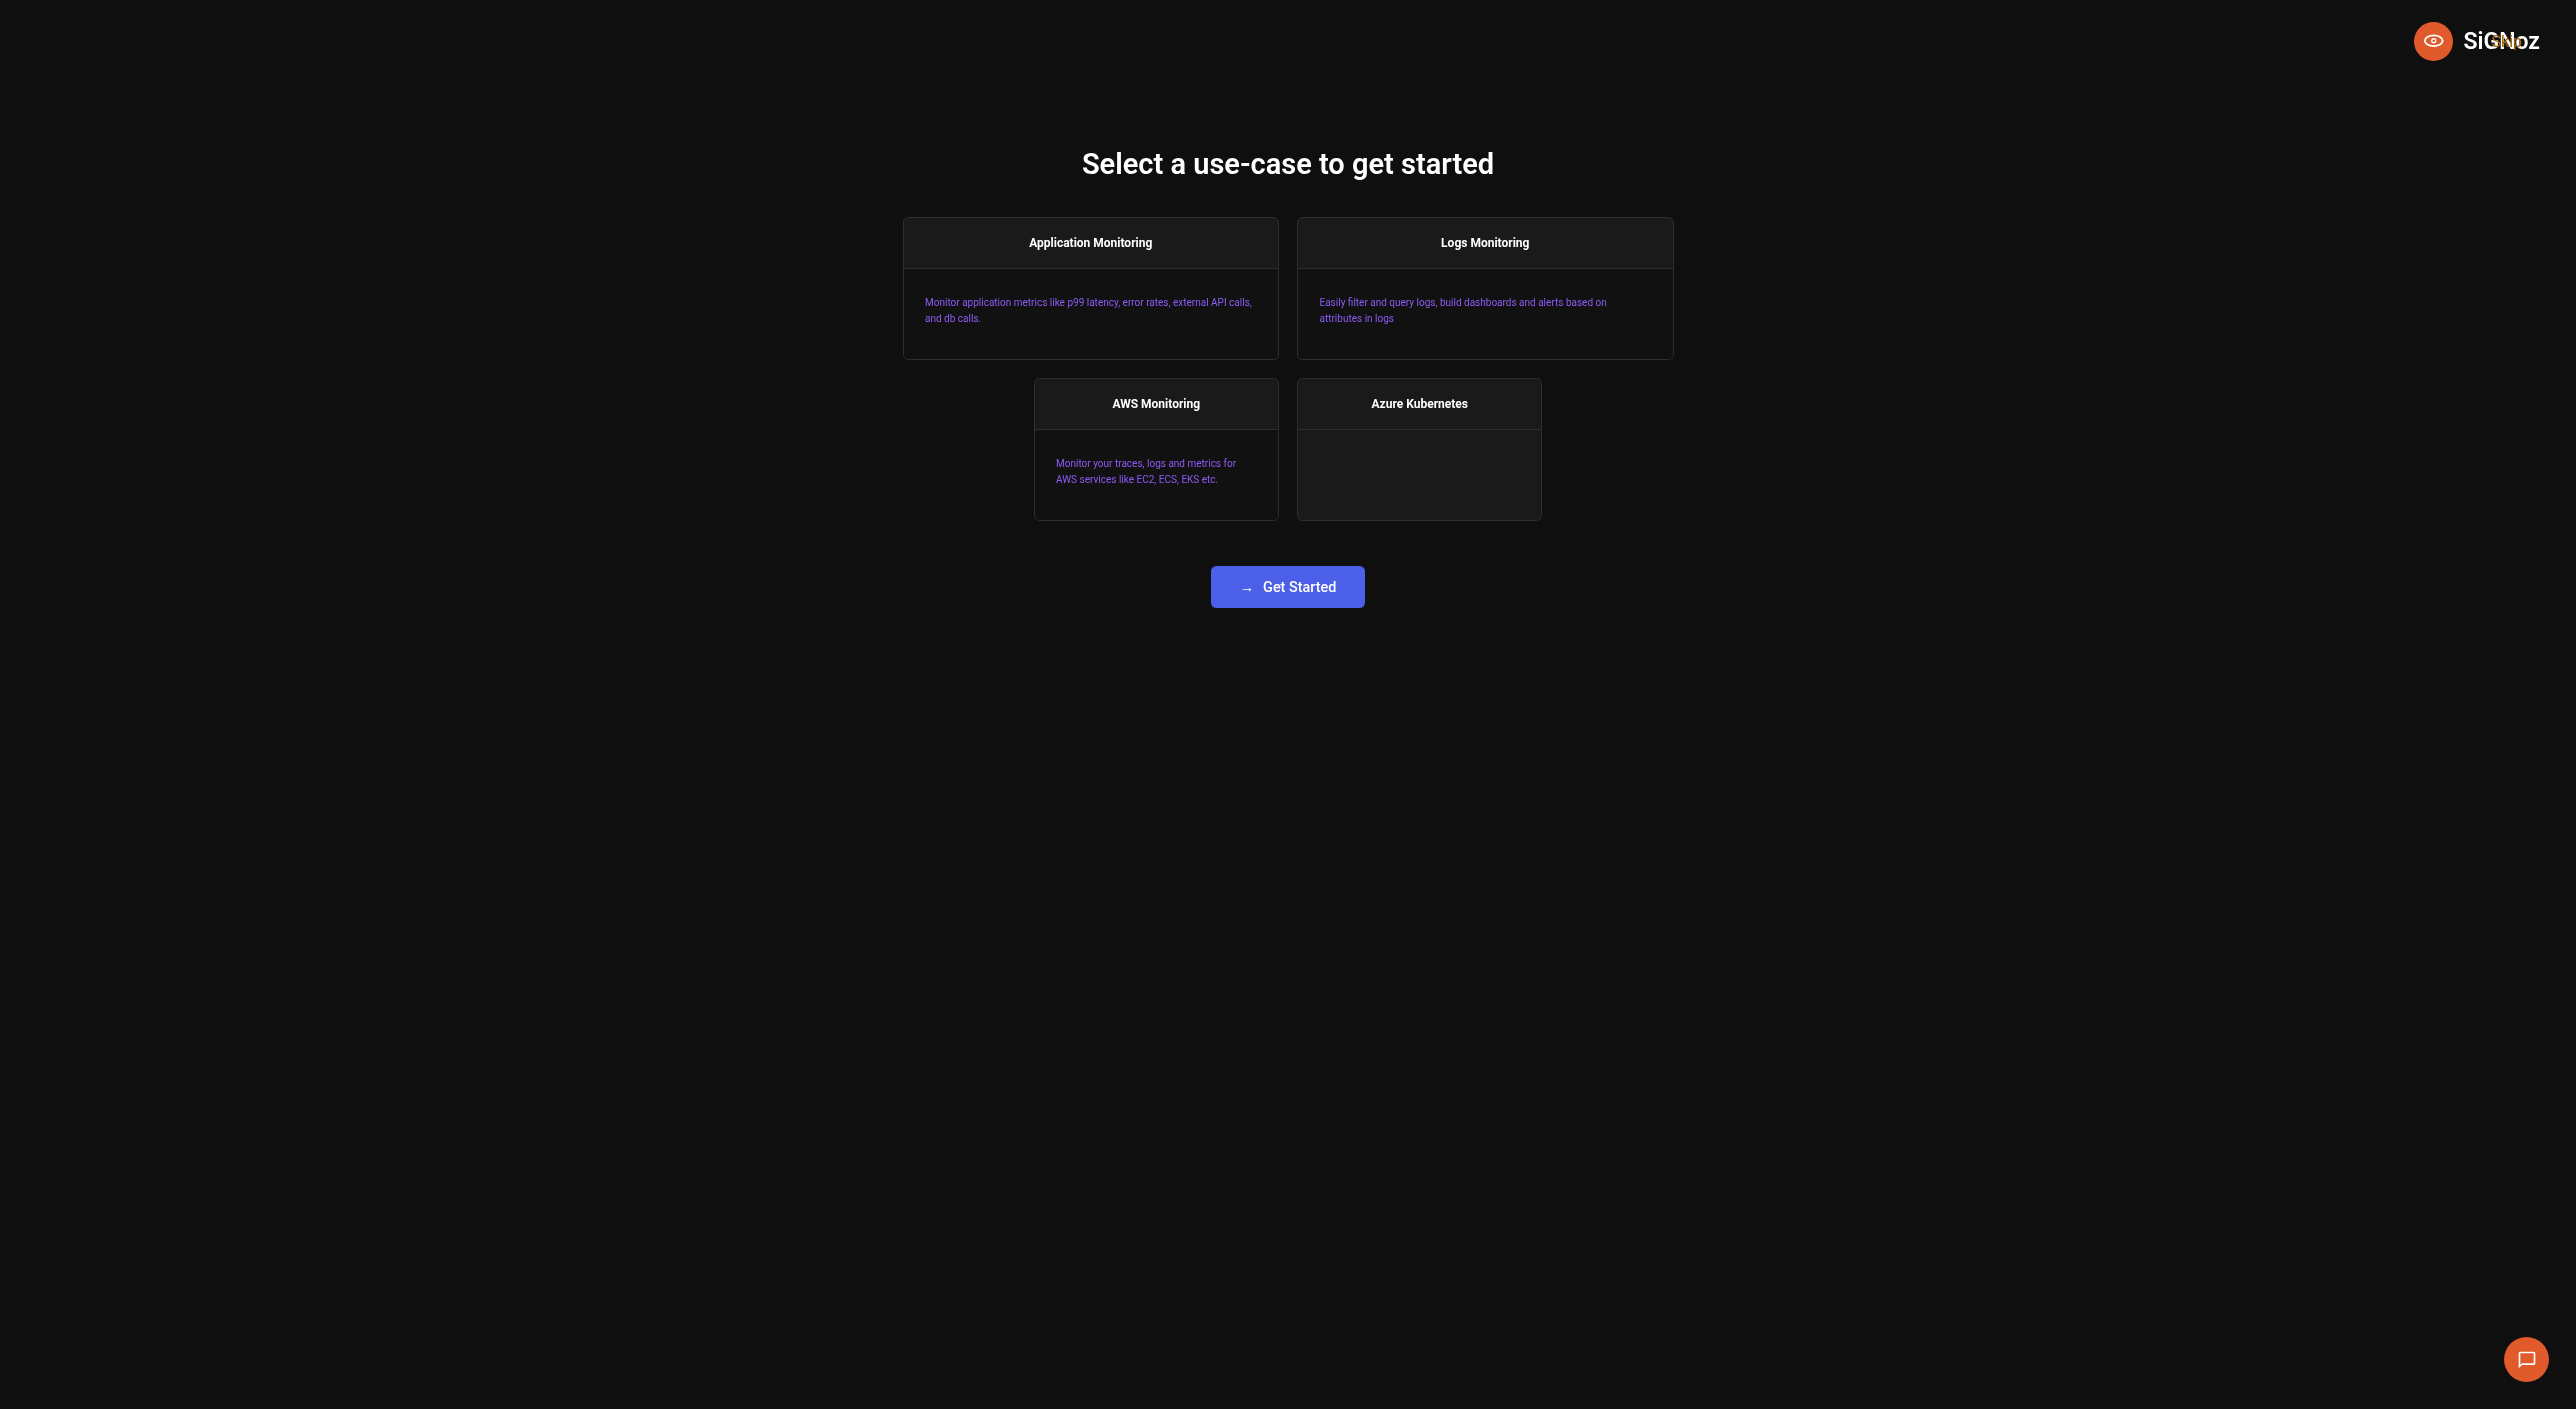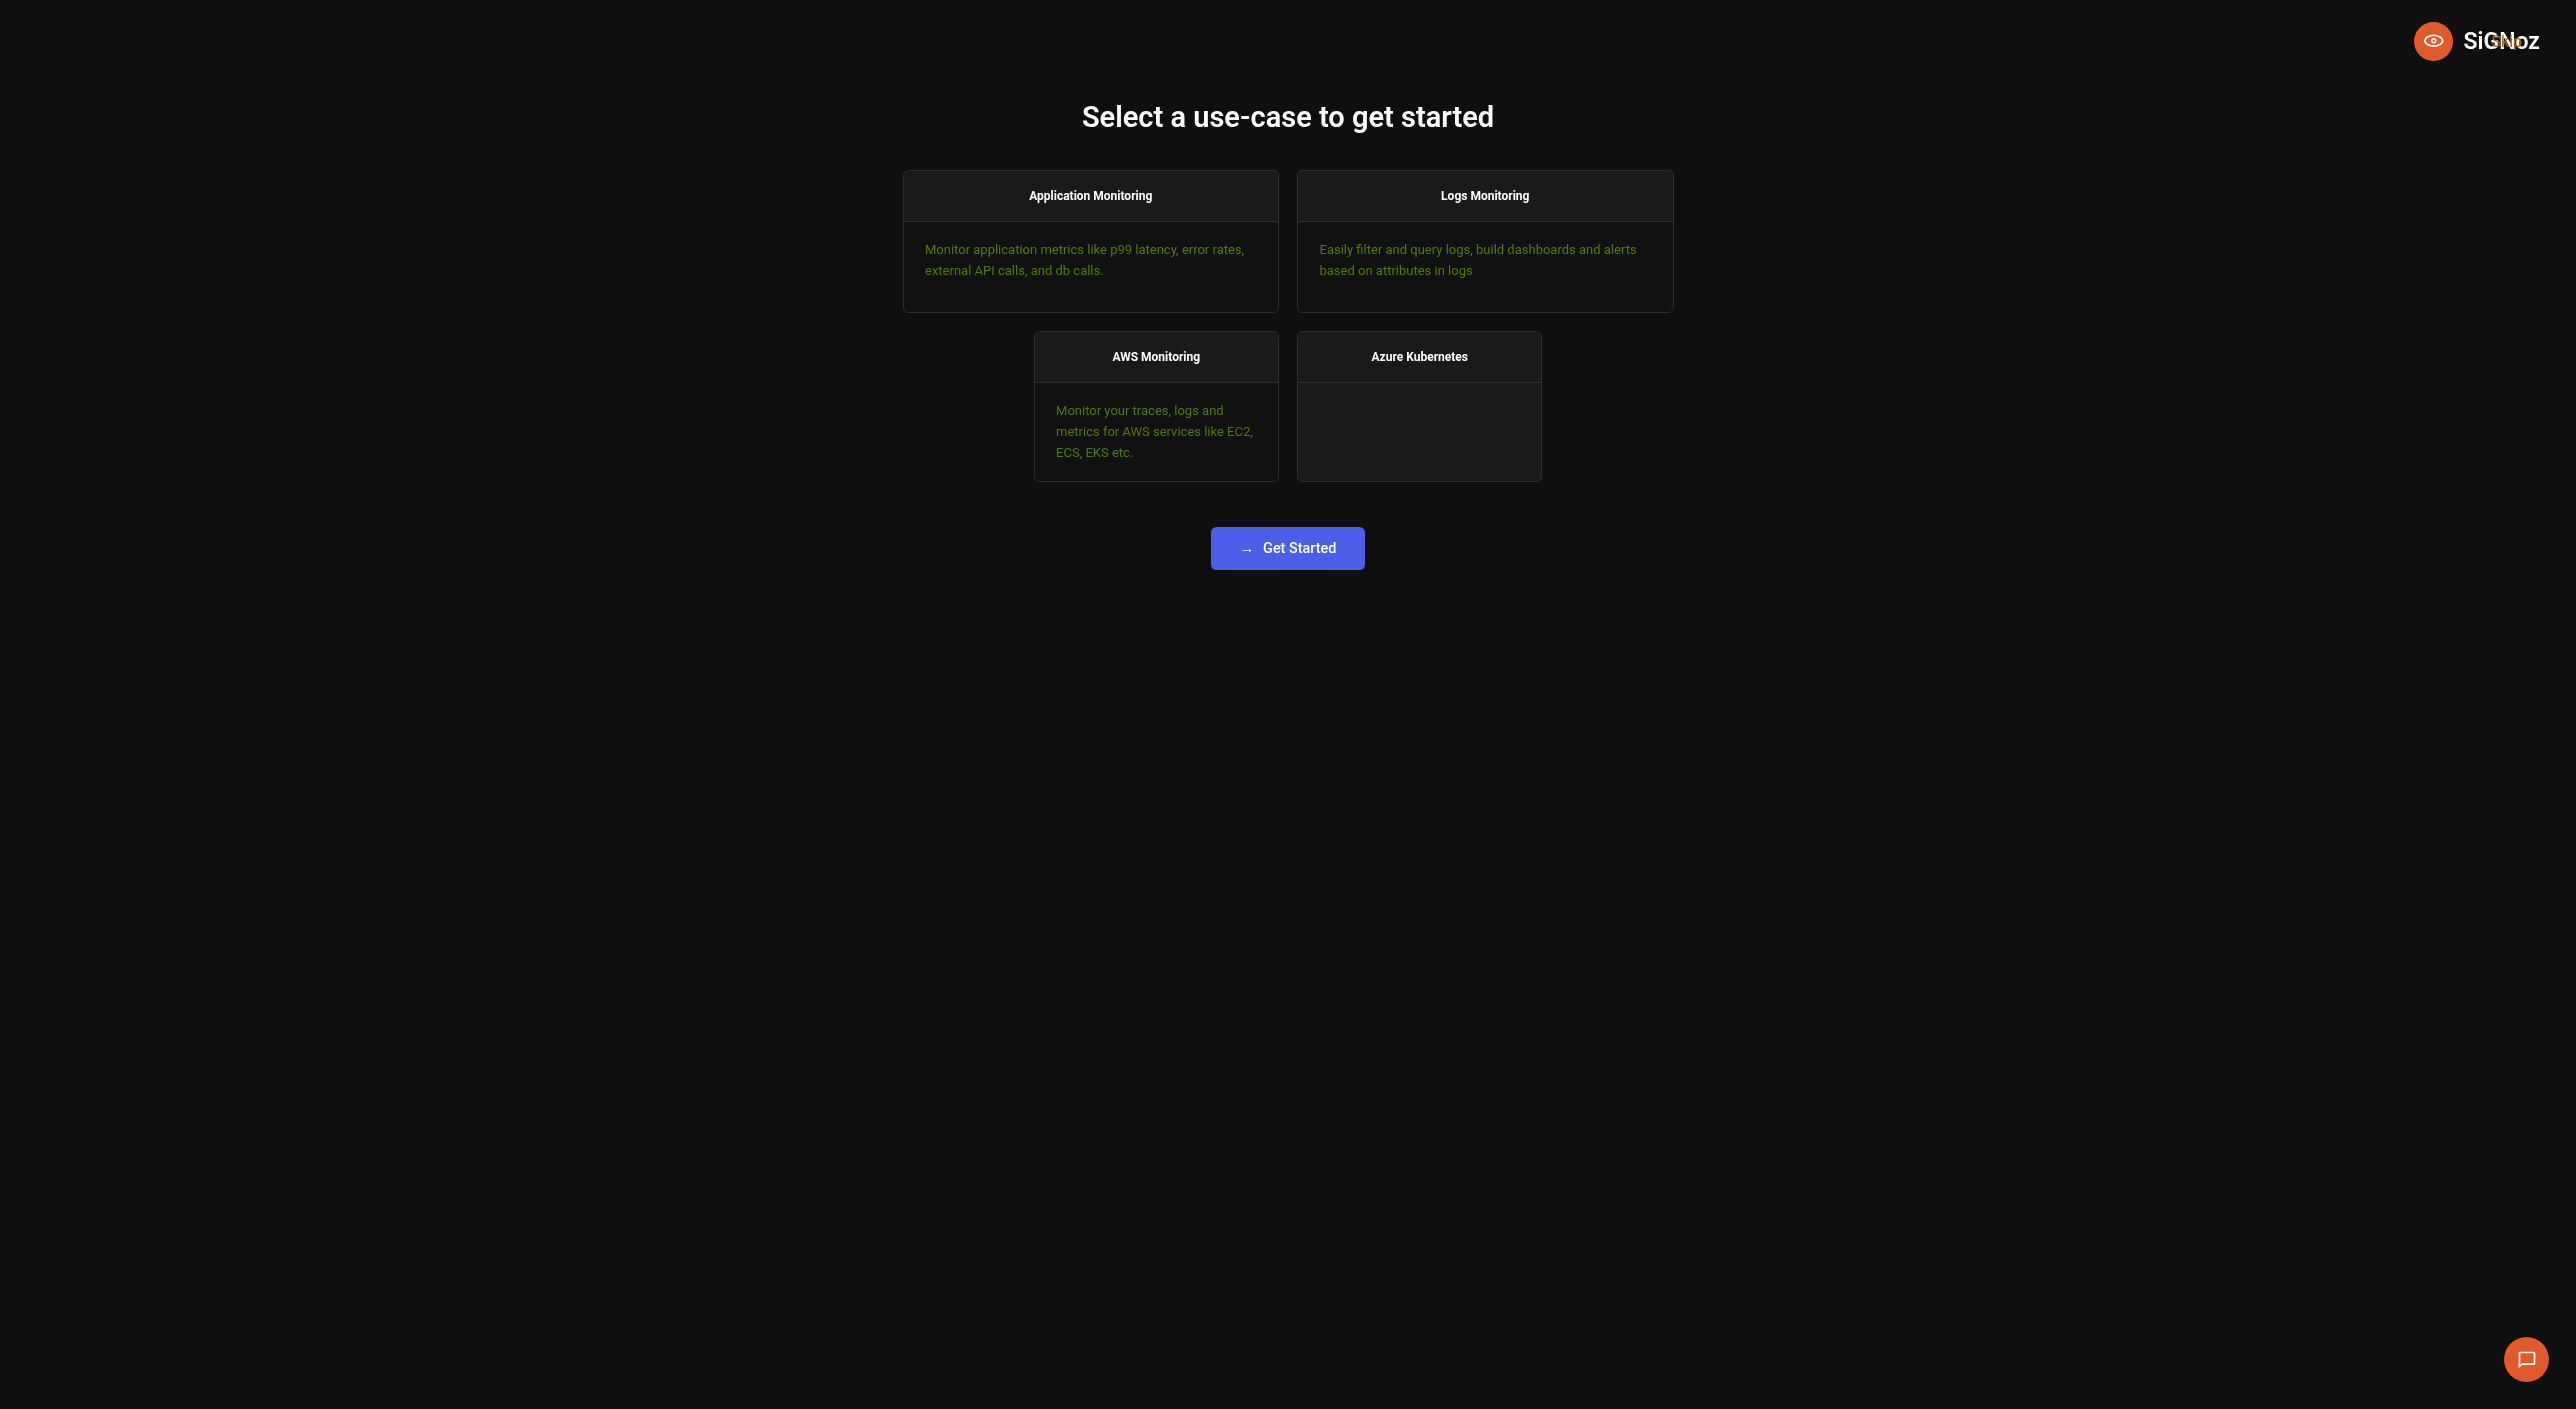--- a/index.html
+++ b/index.html
@@ -73,20 +73,21 @@
       max-width: 807px;
       padding: 18px 18px 36px;
     }
 
     .page-title {
       font-size: 29px;
       font-weight: 600;
       color: #ffffff;
       margin-bottom: 36px;
       text-align: center;
+      margin-top: 47px;
     }
 
     
     .cards-top-row {
       display: flex;
       gap: 18px;
       width: 100%;
       margin-bottom: 18px;
       justify-content: center;
     }
@@ -125,23 +126,24 @@
       text-align: center;
     }
 
     .card-body {
       background-color: #111111;
       padding: 18px 21.5px;
       min-height: 90px;
     }
 
     .card-description {
-      font-size: 13px;
-      color: #4d7c0f;
+      font-size: 10px;
+      color: #8b5cf6;
       line-height: 1.6;
+      margin-top: 8px;
     }
 
     
     .cards-bottom-row .card {
       flex: 1;
     }
 
     
     .get-started-btn {
       margin-top: 45px;

